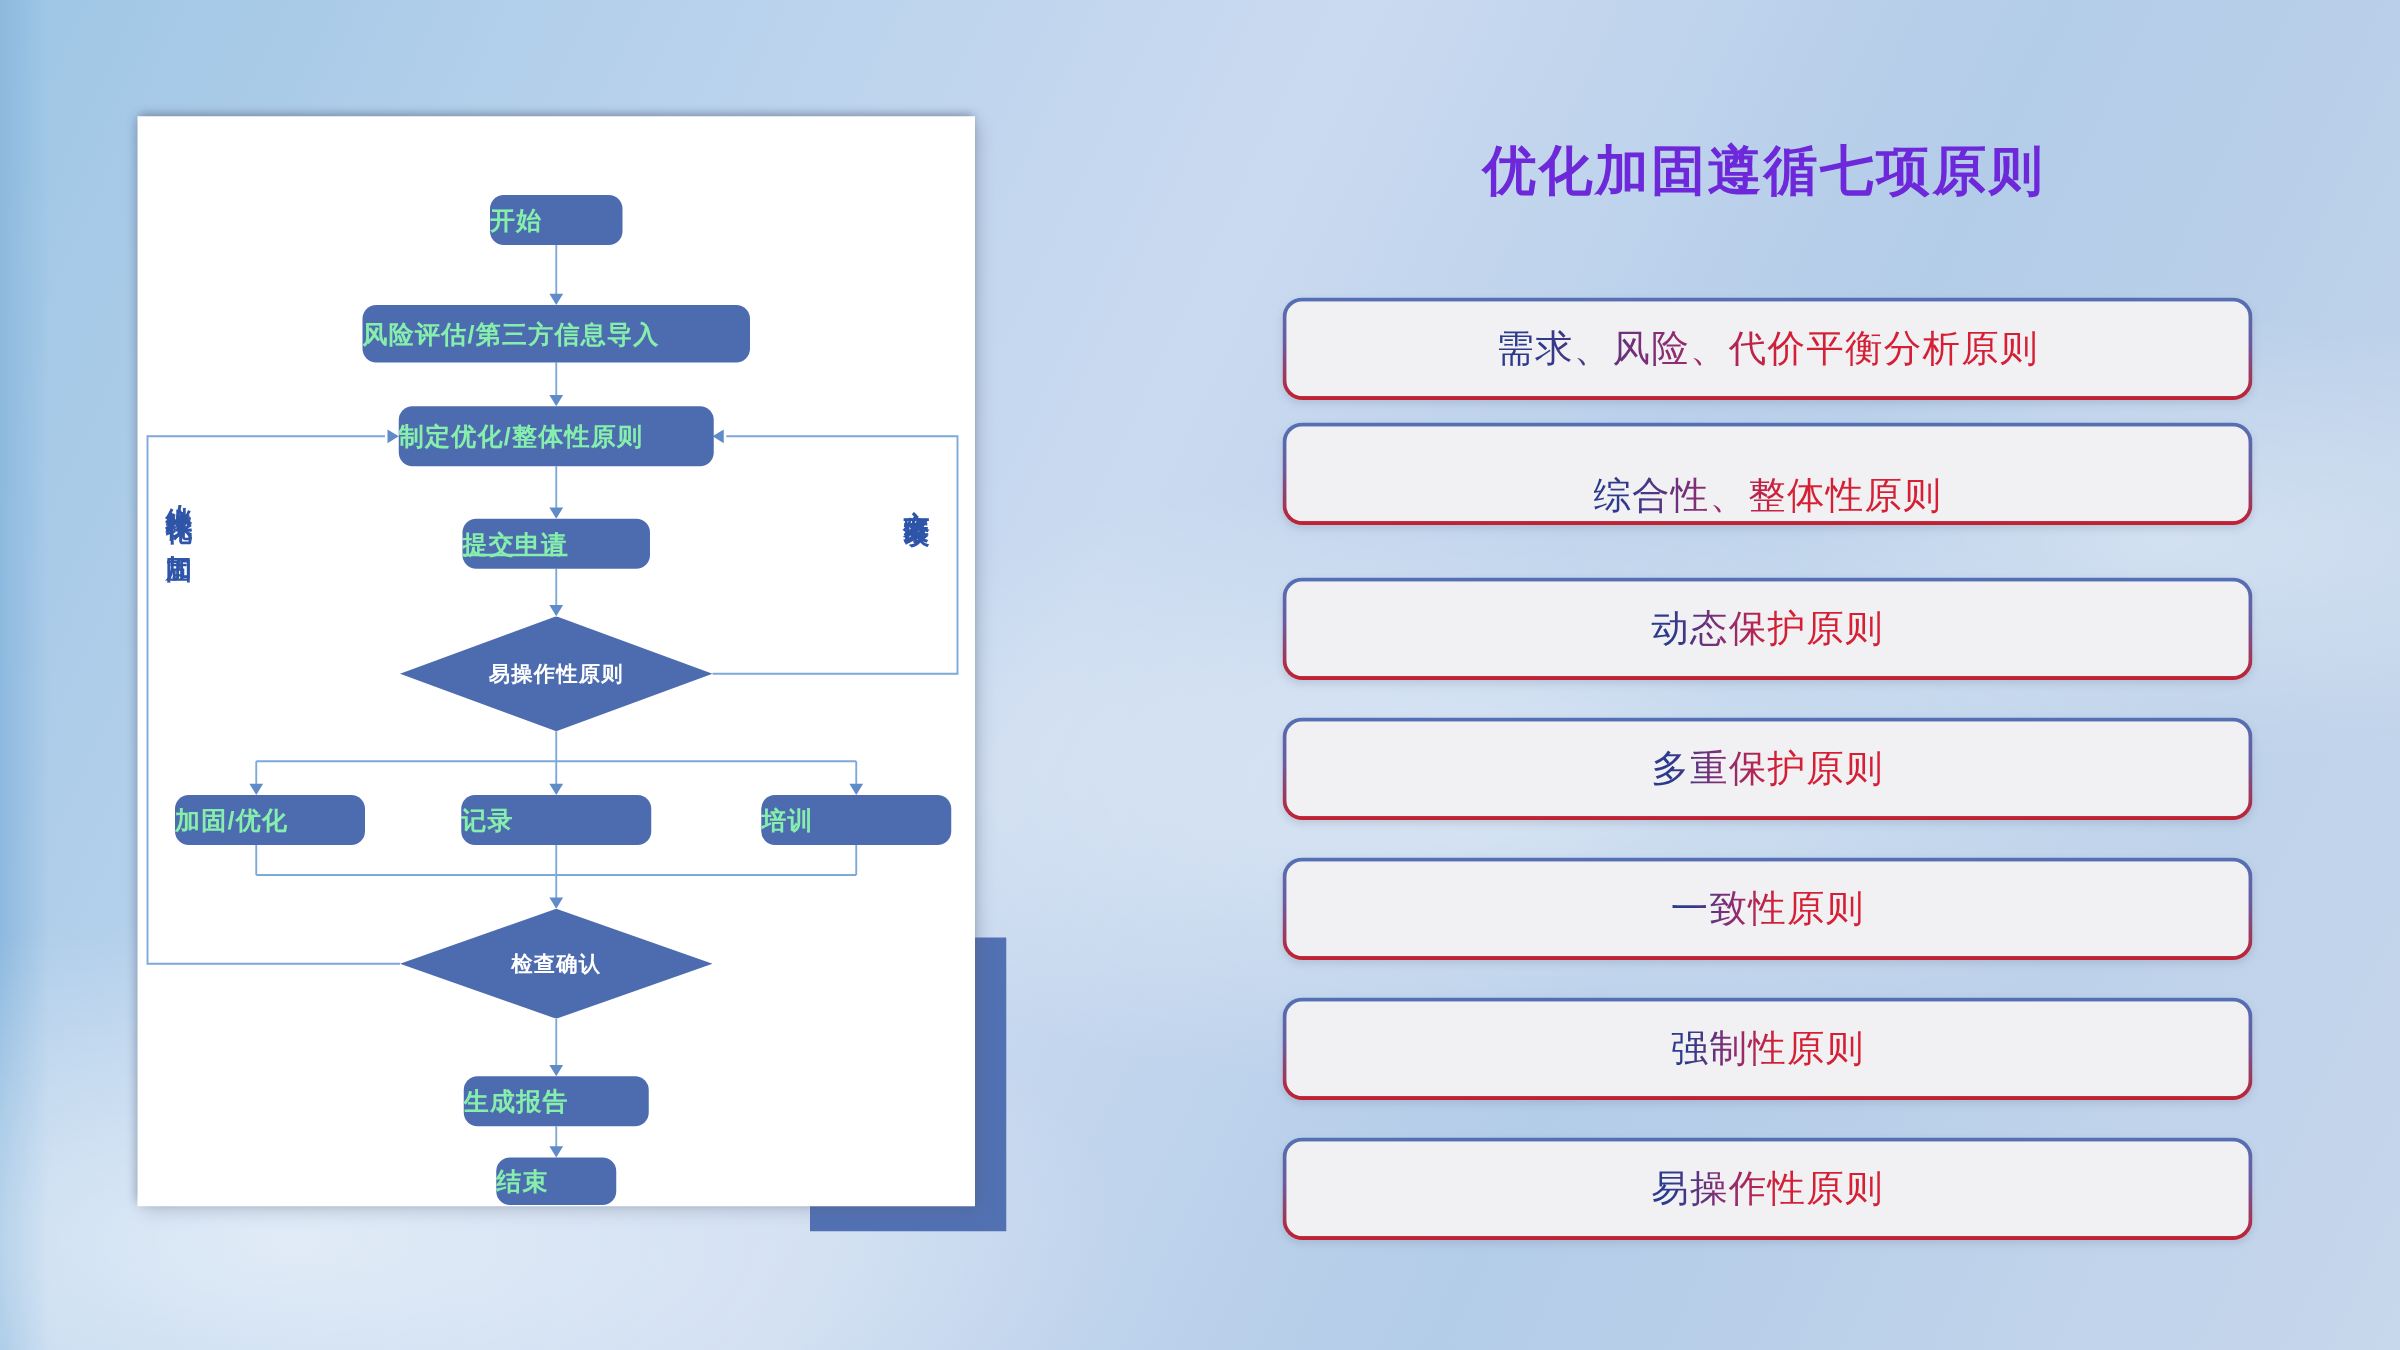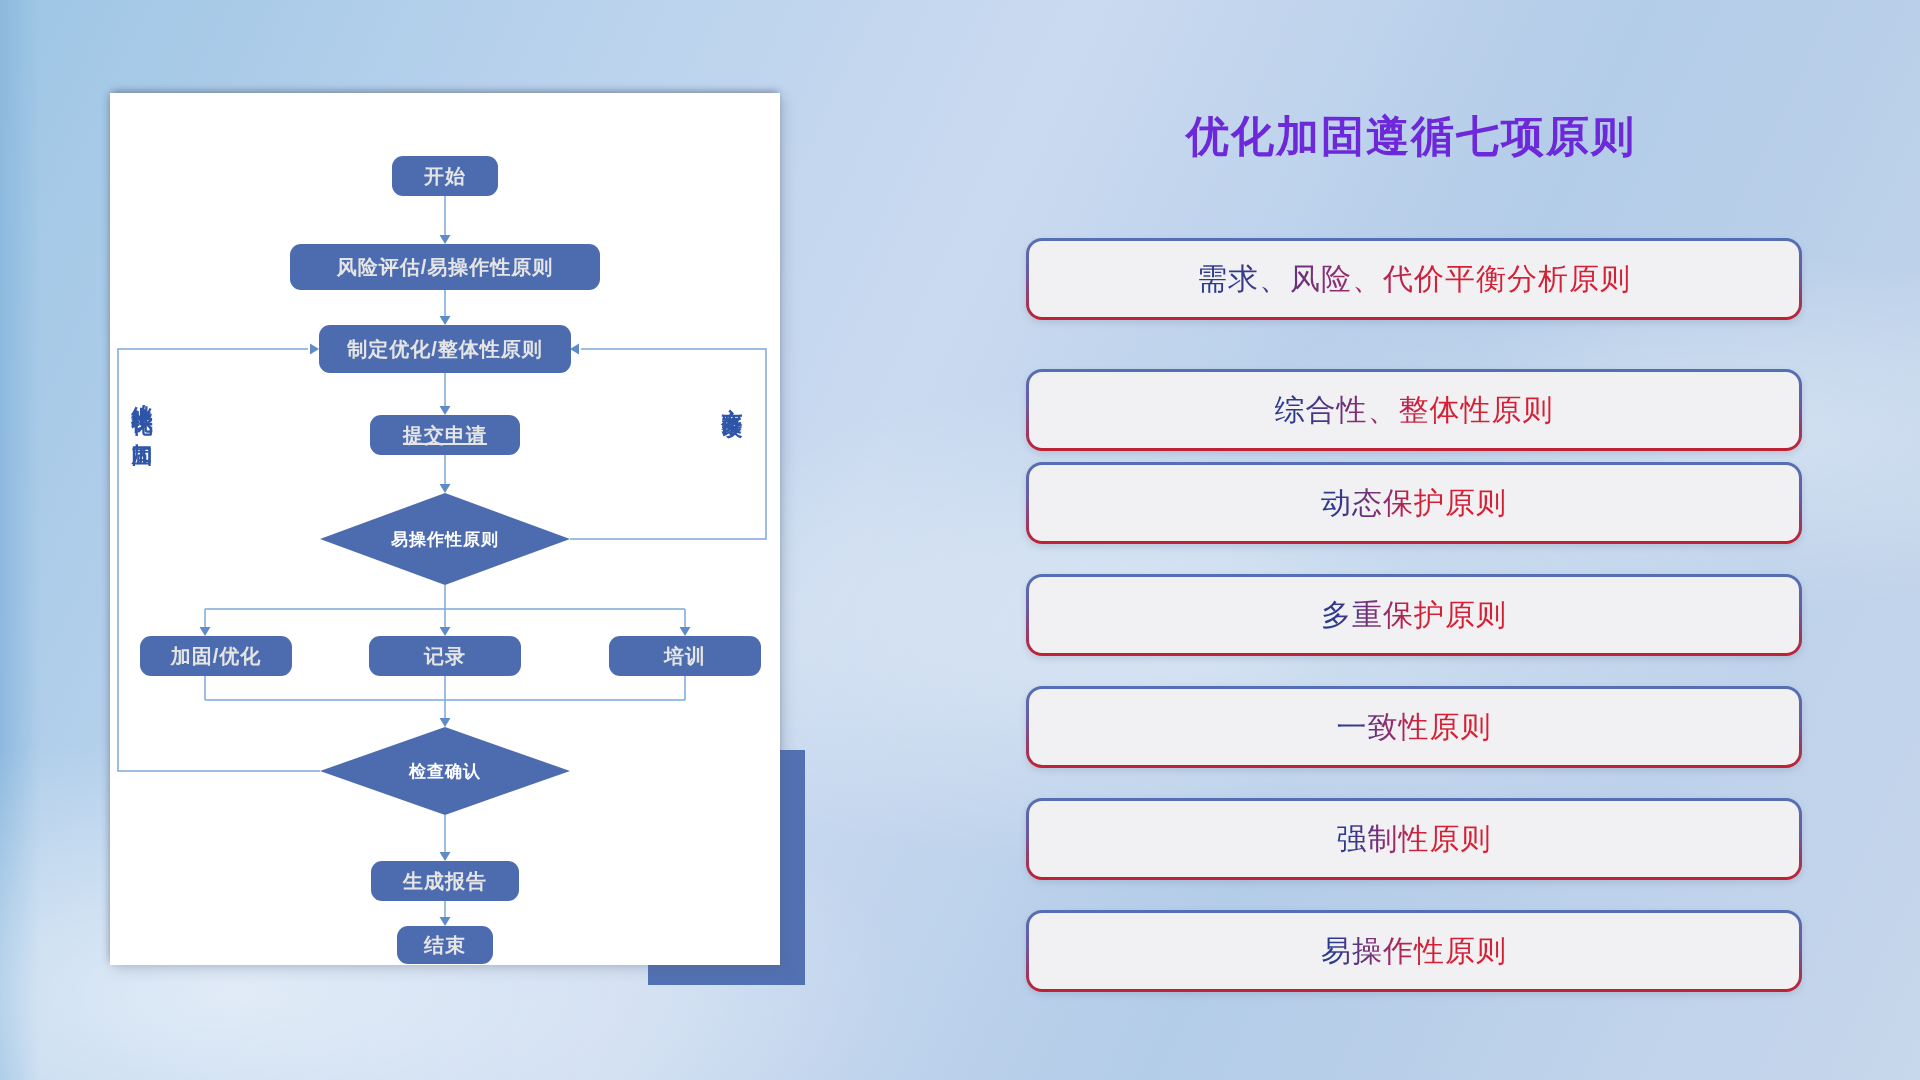--- a/index.html
+++ b/index.html
@@ -15,22 +15,22 @@
   }
   
   .accent-rect{position:absolute;left:648px;top:750px;width:157px;height:235px;background:#5271b3;}
   .card{
     position:absolute;left:110px;top:93px;width:670px;height:872px;background:#ffffff;
     box-shadow:0 -4px 7px -2px rgba(90,100,125,.55), -4px 0 8px -3px rgba(90,100,125,.30), 5px 5px 12px rgba(90,100,125,.22);
   }
   .flow{position:absolute;inset:0;}
   .flow svg{position:absolute;left:0;top:0;}
   .node{
-    position:absolute;display:flex;align-items:center;justify-content:center;
-    background:#4d6cb0;color:#e5e5e5;font-weight:bold;font-size:20px;
+    position:absolute;display:flex;align-items:center;justify-content:flex-start;
+    background:#4d6cb0;color:#86efac;font-weight:bold;font-size:20px;
     border-radius:11px;letter-spacing:1px;white-space:nowrap;
   }
   .diamond{
     position:absolute;display:flex;align-items:center;justify-content:center;
     background:#4d6cb0;color:#ffffff;font-weight:bold;font-size:17px;
     clip-path:polygon(50% 0,100% 50%,50% 100%,0 50%);letter-spacing:1px;white-space:nowrap;
   }
   .vlabel{
     position:absolute;writing-mode:vertical-rl;text-orientation:upright;
     color:#2e55a8;font-weight:bold;font-size:21px;letter-spacing:3px;line-height:1;
@@ -46,21 +46,21 @@
     background:linear-gradient(#f1f1f4,#f1f1f4) padding-box,
                linear-gradient(180deg,#5470b4 0%,#6a5a9e 45%,#c22030 100%) border-box;
     display:flex;align-items:center;justify-content:center;
     box-shadow:0 3px 6px rgba(120,130,160,.25);
   }
   .principle span{
     font-size:30px;font-weight:500;letter-spacing:1px;white-space:nowrap;
     background:linear-gradient(90deg,#2c3a8c 0%,#2c3a8c 8%,#8c2d72 32%,#d51f34 55%,#d51f34 100%);
     -webkit-background-clip:text;background-clip:text;color:transparent;
   }
-  .p0{top:238px;} .p1{top:369px;} .p2{top:462px;} .p3{top:574px;}
+  .p0{top:238px;} .p1{top:338px;align-items:flex-end;} .p2{top:462px;} .p3{top:574px;}
   .p4{top:686px;} .p5{top:798px;} .p6{top:910px;}
 </style>
 </head>
 <body>
 
 <div class="accent-rect"></div>
 
 <div class="card">
   <div class="flow">
 
@@ -98,21 +98,21 @@
         <polygon points="200,250.5 200,261.5 209,256"></polygon>
         <polygon points="469,250.5 469,261.5 460,256"></polygon>
       </g>
     </svg>
 
     <div class="node" style="left:282px;top:63px;width:106px;height:40px;">
       <span>开始</span>
     </div>
 
     <div class="node" style="left:180px;top:151px;width:310px;height:46px;">
-      <span>风险评估/易操作性原则</span>
+      <span>风险评估/第三方信息导入</span>
     </div>
 
     <div class="node" style="left:209px;top:232px;width:252px;height:48px;">
       <span>制定优化/整体性原则</span>
     </div>
 
     <div class="node" style="left:260px;top:322px;width:150px;height:40px;text-decoration:underline;">
       <span>提交申请</span>
     </div>
 

